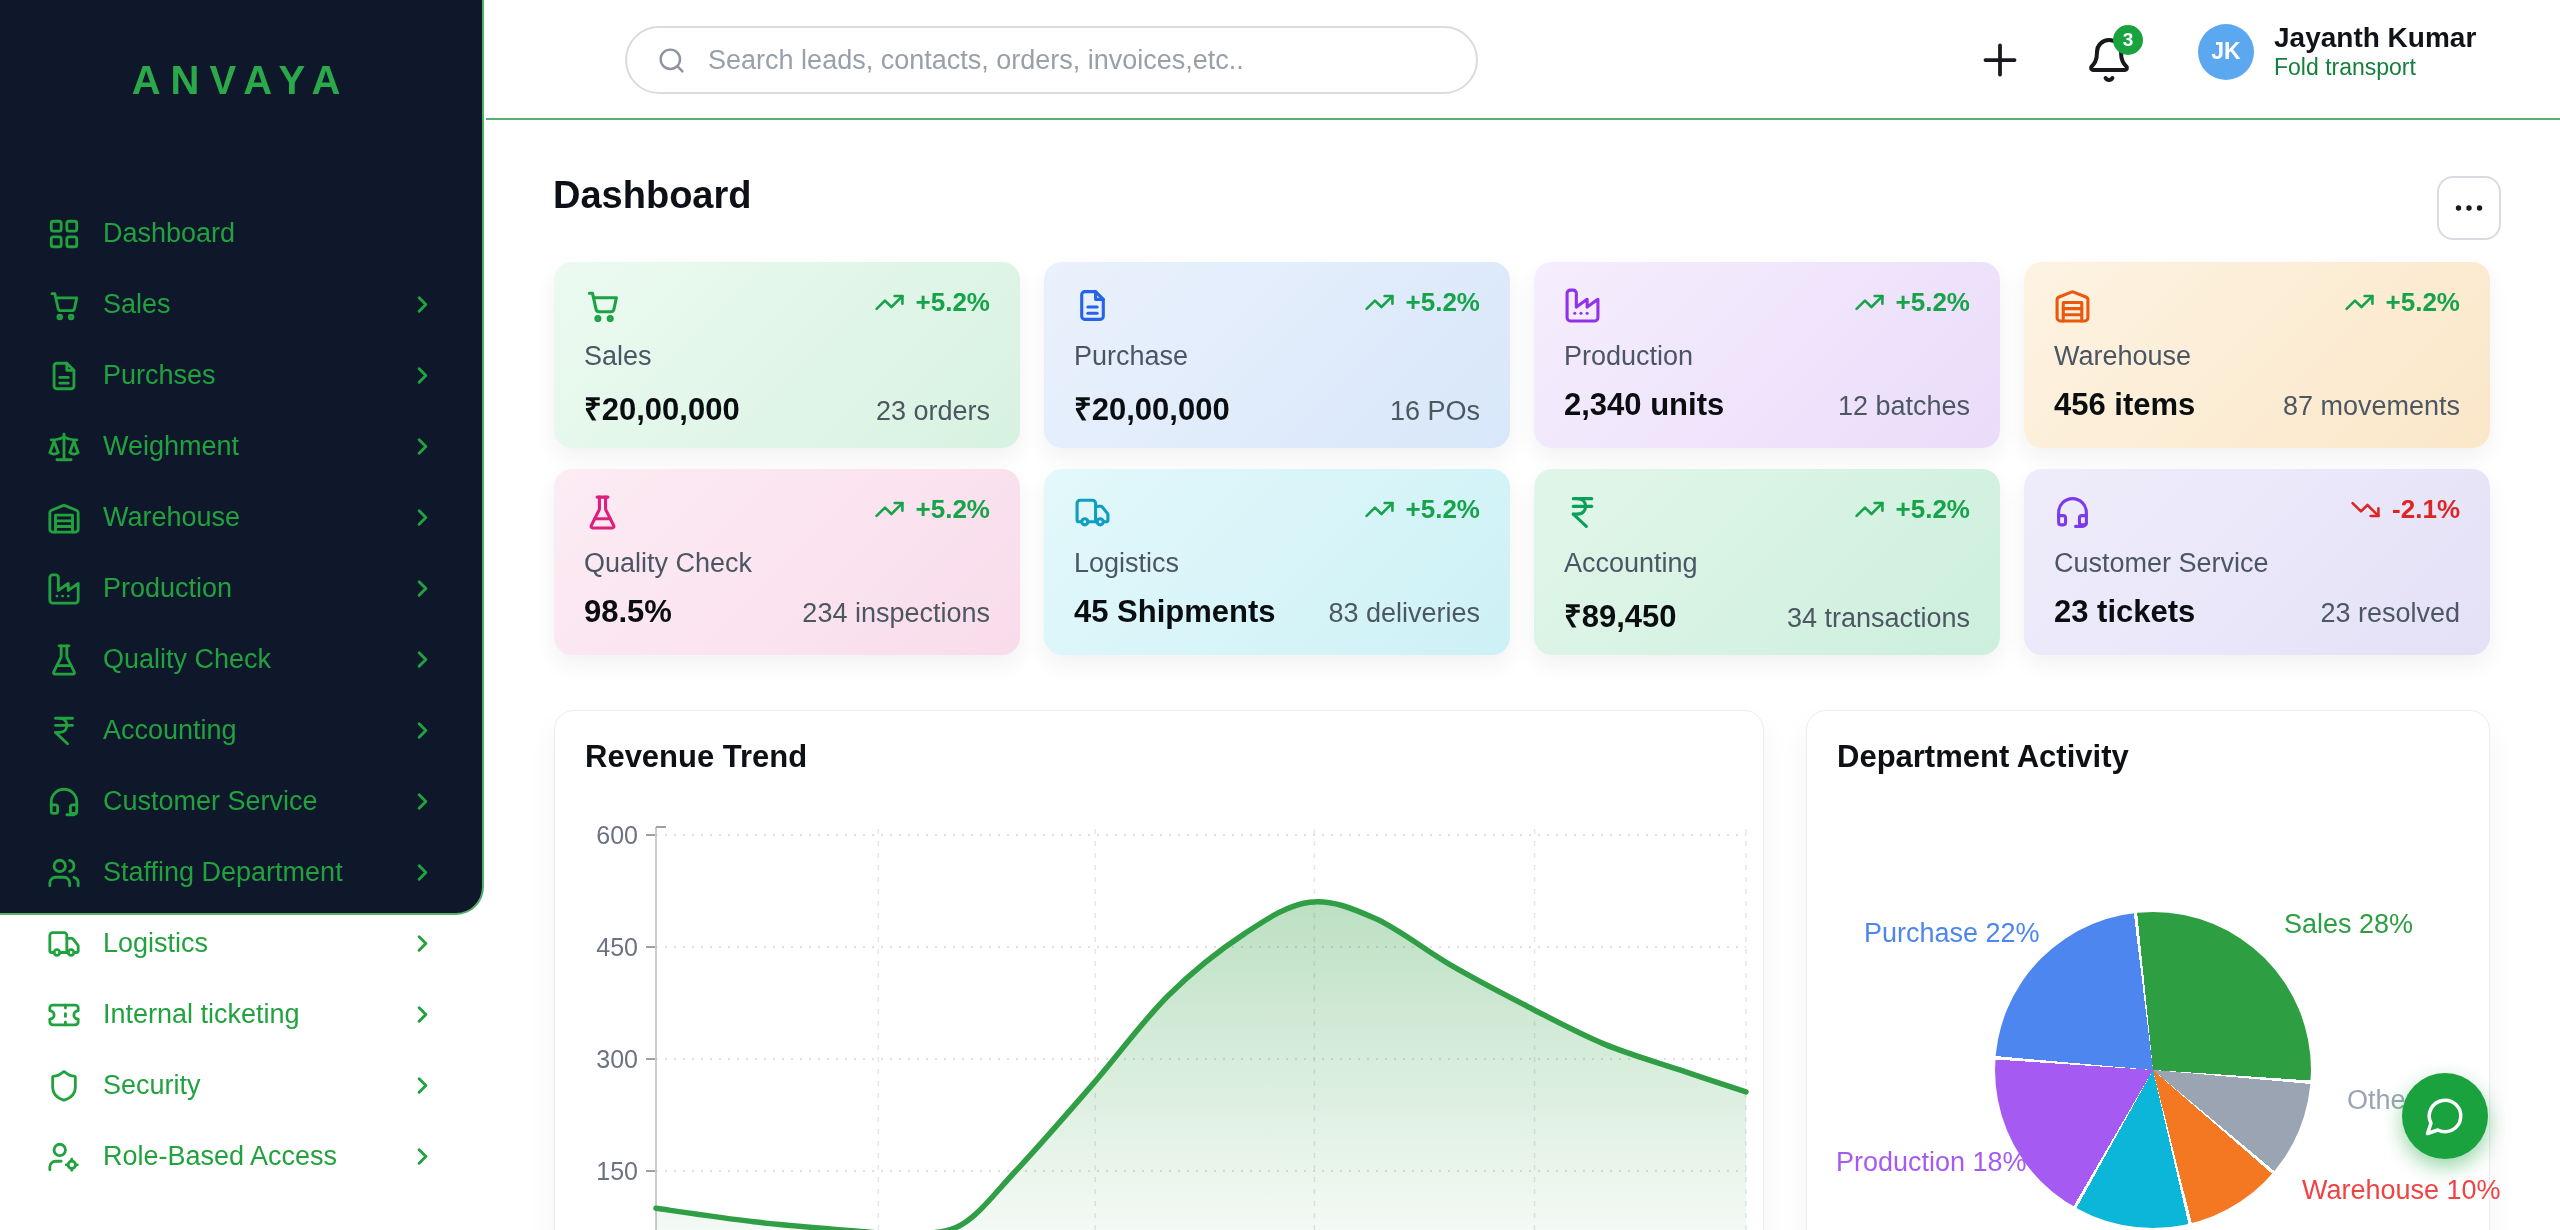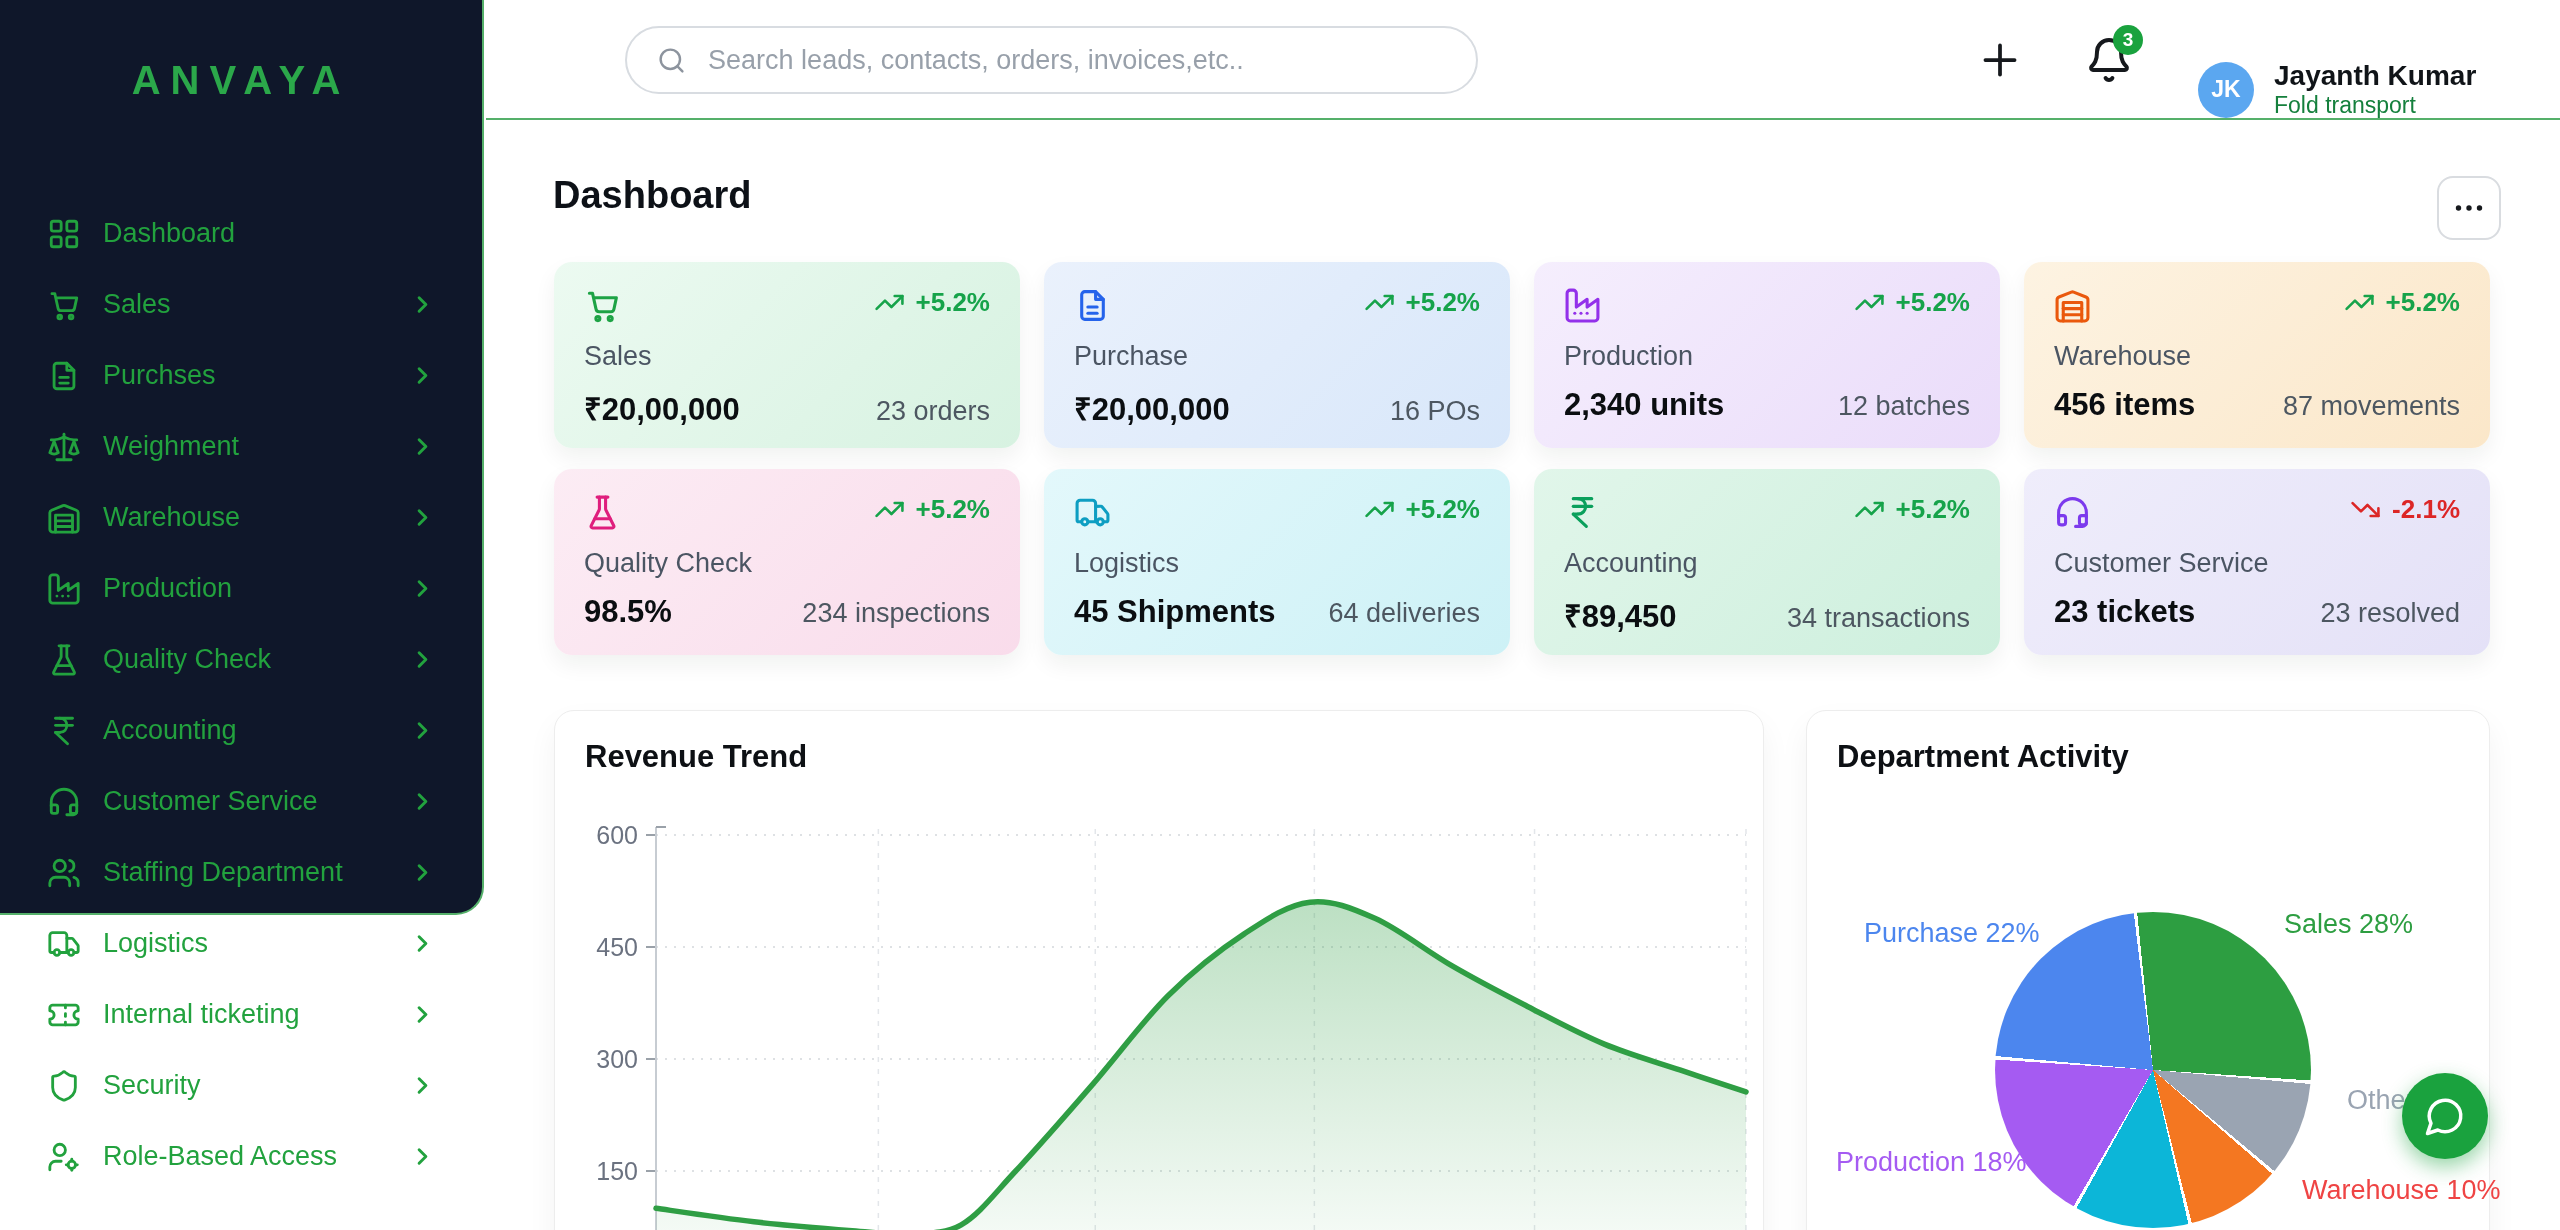--- a/index.html
+++ b/index.html
@@ -48,21 +48,21 @@
   .btn-plain { background:none; border:none; padding:0; cursor:pointer; }
   .btn-add { position:absolute; left:1489px; top:35px; width:50px; height:50px; color:#16191d; }
   .btn-add svg { width:50px; height:50px; }
   .btn-bell { position:absolute; left:1599px; top:33px; width:52px; height:54px; color:#16191d; }
   .btn-bell svg { width:48px; height:48px; }
   .badge {
     position:absolute; right:-6px; top:-8px; min-width:30px; height:30px; border-radius:15px;
     background:#1aa23e; color:#fff; font-size:19px; font-weight:700;
     display:flex; align-items:center; justify-content:center; padding:0 7px;
   }
-  .user { position:absolute; left:1712px; top:22px; display:flex; align-items:center; gap:20px; cursor:pointer;margin-top:38px; }
+  .user { position:absolute; left:1712px; top:22px; display:flex; align-items:center; gap:20px; cursor:pointer; }
   .avatar {
     width:56px; height:56px; border-radius:50%; background:#5ba7f0; color:#fff;
     font-size:23px; font-weight:700; display:flex; align-items:center; justify-content:center;
   }
   .uname { font-size:28px; font-weight:700; color:#101418; line-height:1.15; }
   .uorg  { font-size:23px; color:#15803d; line-height:1.2; }
 
   
   .main { position:absolute; left:486px; top:122px; width:2074px; height:1108px; background:#fff; }
   .page-title { position:absolute; left:67px; top:52px; margin:0; font-size:38px; font-weight:700; color:#0d1117; }
@@ -521,21 +521,21 @@
       <div class="trend">
         <svg class="ic t-ic">
               <use href="#i-trendup"></use>
             </svg>
         <span class="t-txt">+5.2%</span>
       </div>
     </div>
     <div class="k-label">Logistics</div>
     <div class="row2">
       <span class="k-value">45 Shipments</span>
-      <span class="k-sec">64 deliveries</span>
+      <span class="k-sec">83 deliveries</span>
     </div>
   </div>
 
   <div class="kpi" style="--bg1: #e1f6ea; --bg2: #cdefdd; --accent: #0aa05c; --trendc: #16a34a;">
     <div class="row1">
       <svg class="ic k-icon">
             <use href="#i-rupee"></use>
           </svg>
       <div class="trend">
         <svg class="ic t-ic">

